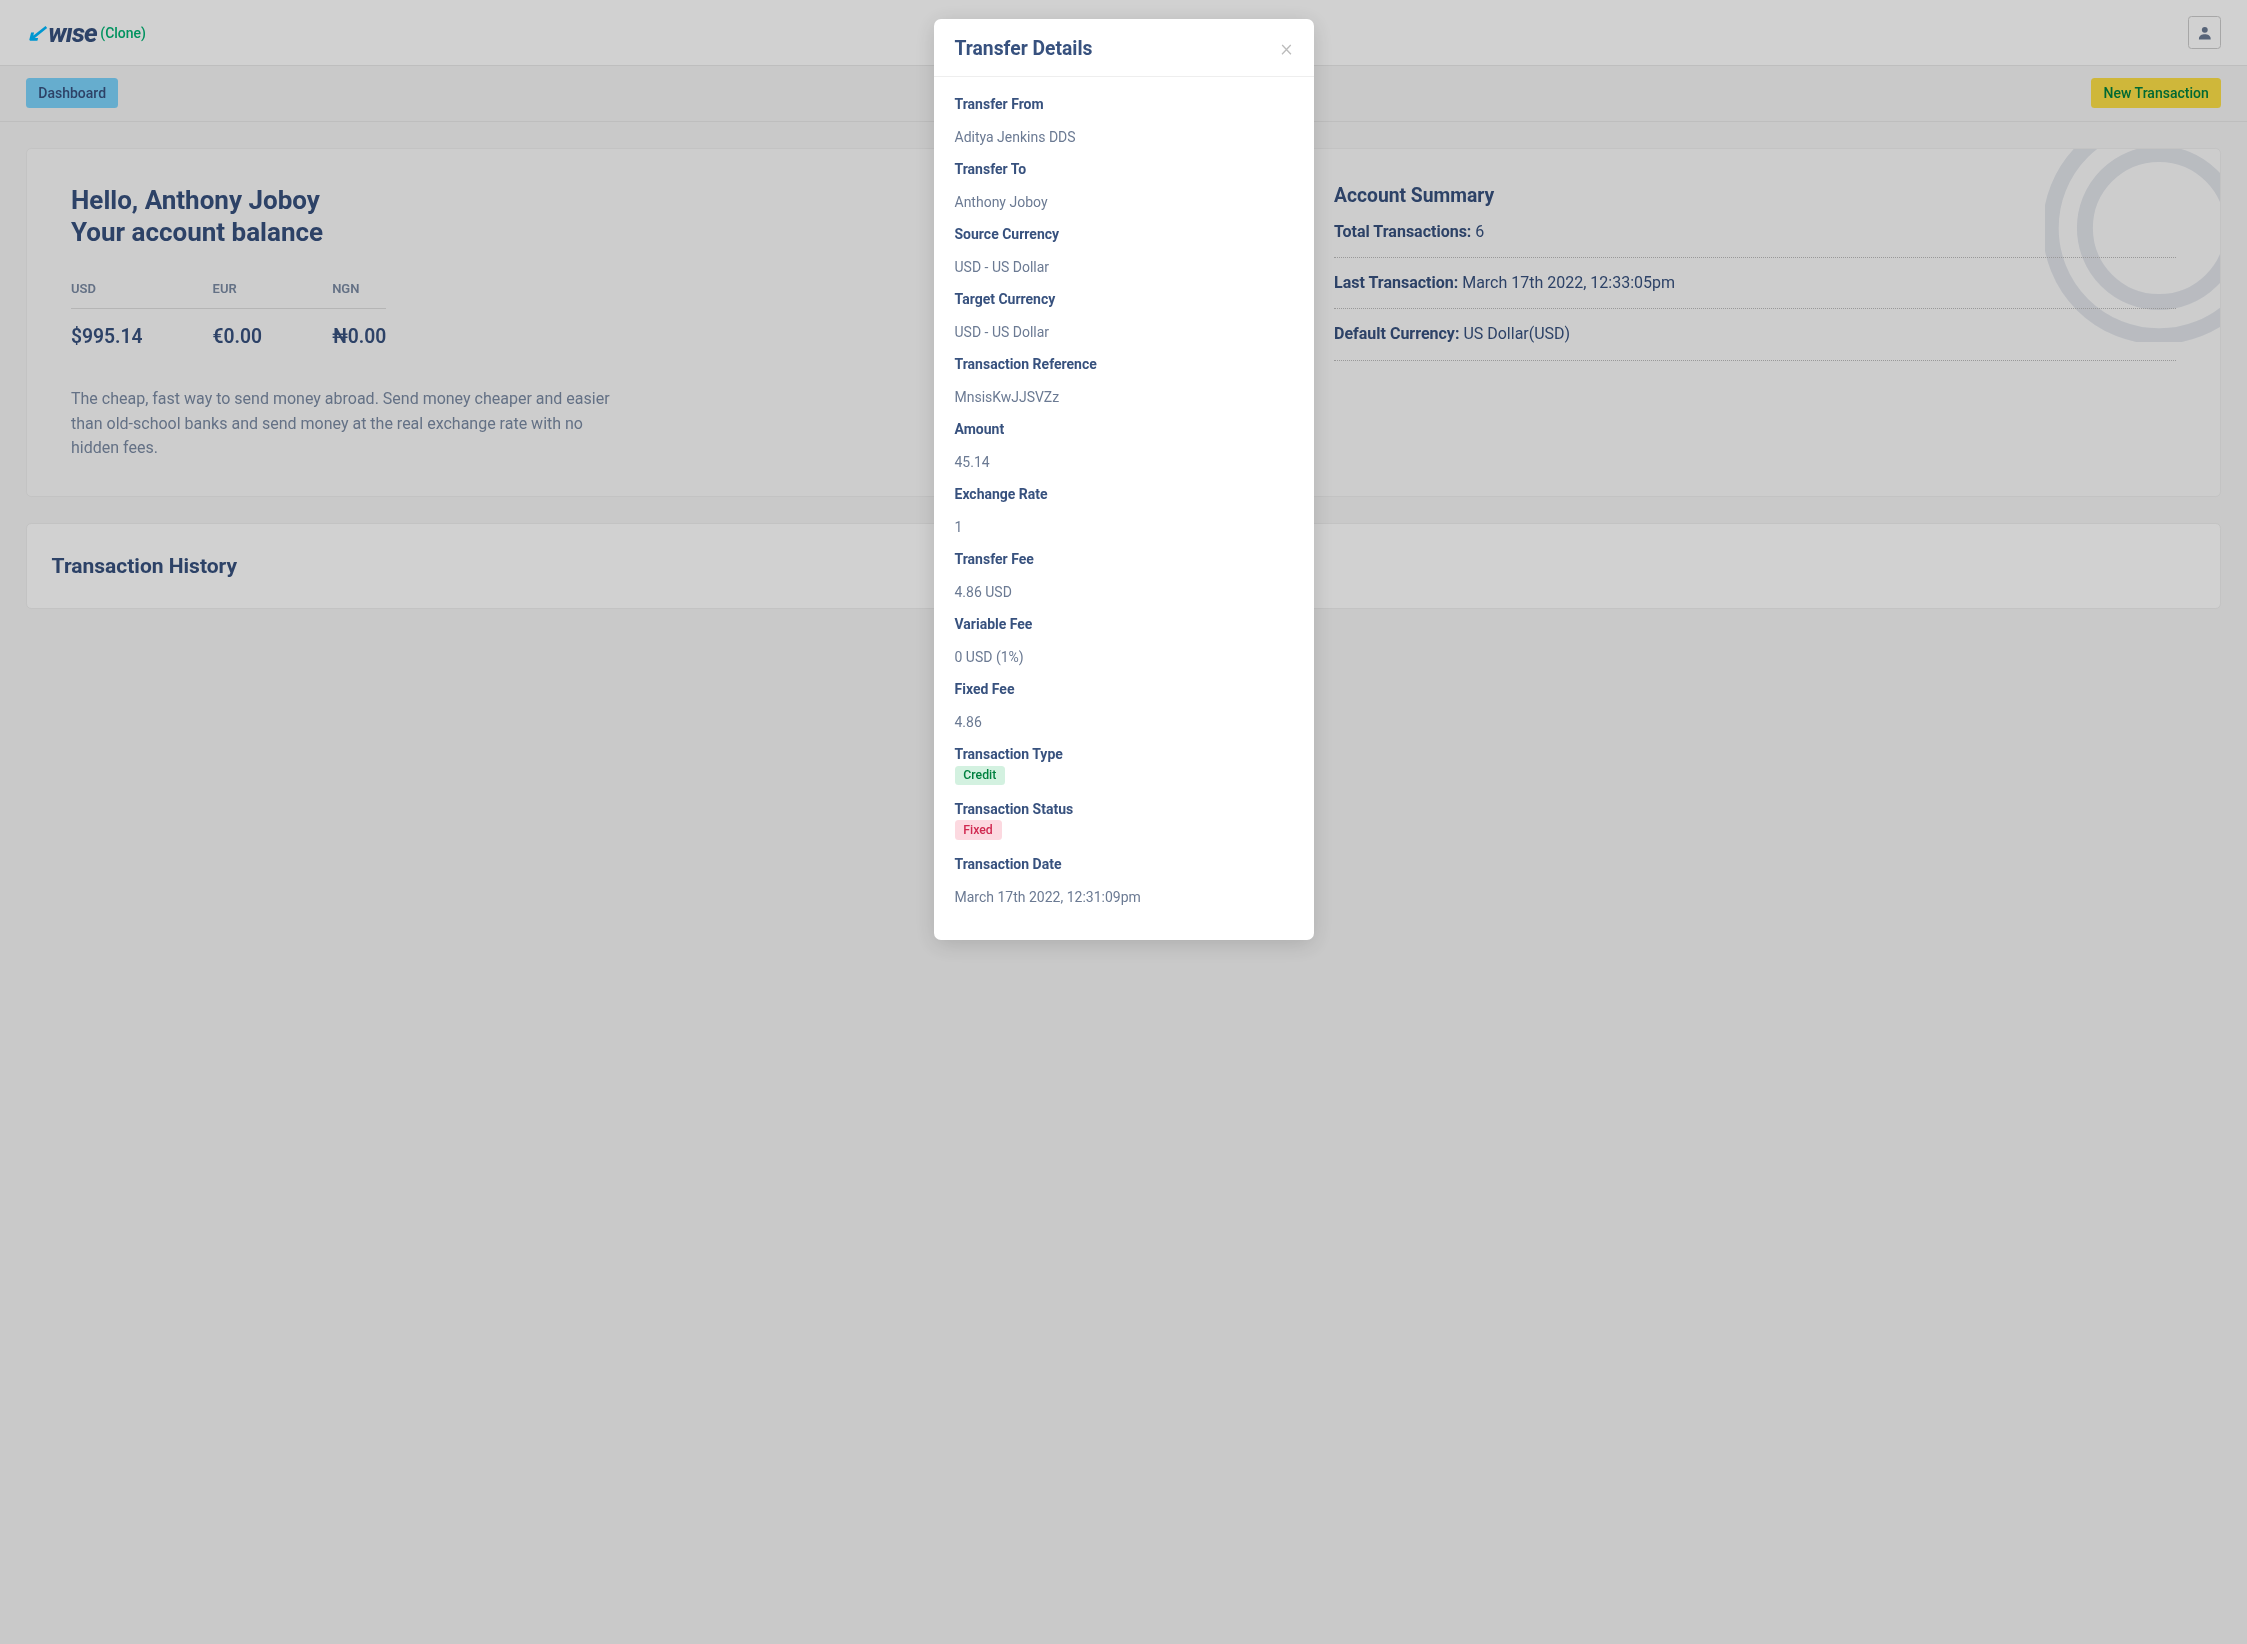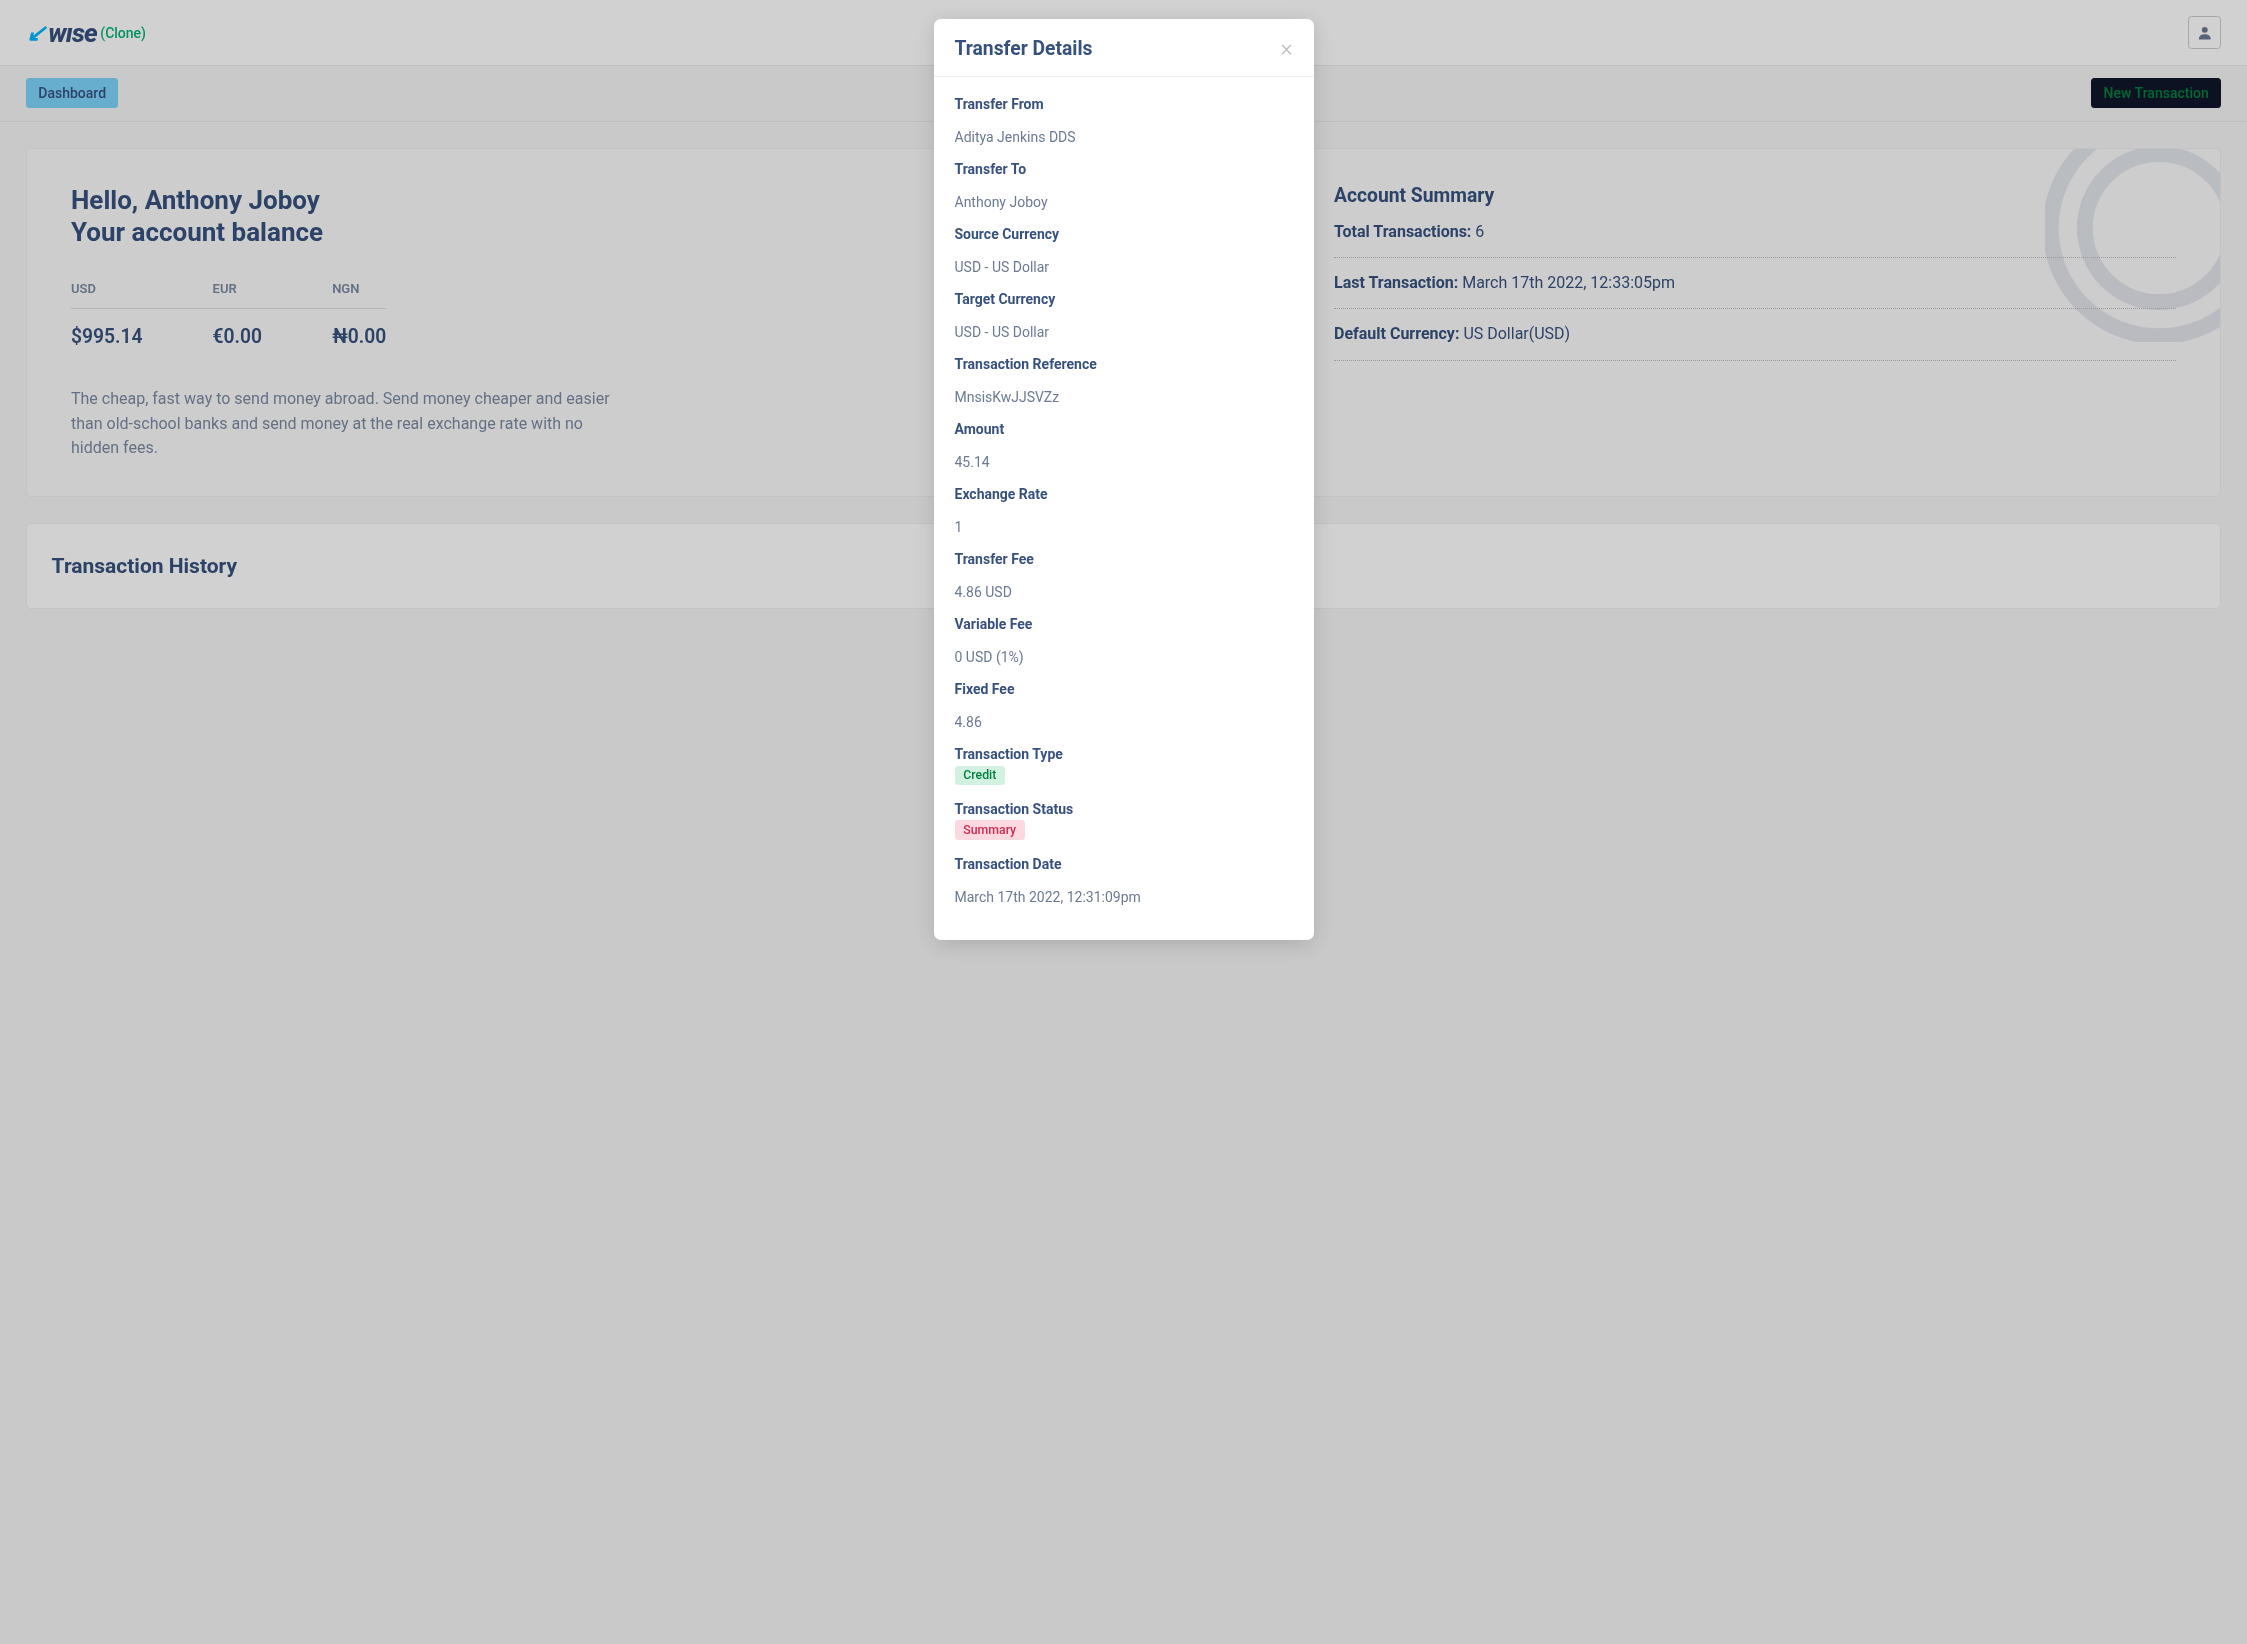--- a/index.html
+++ b/index.html
@@ -6,21 +6,21 @@
 body{font-family:-apple-system,BlinkMacSystemFont,"Segoe UI",Roboto,sans-serif;background:#f6f6f6;color:#37517e;font-size:14px}
 .overlay{position:fixed;inset:0;background:rgba(0,0,0,.18);z-index:500}
 .nav{background:#fff;padding:16px 26px;display:flex;justify-content:space-between;align-items:center;border-bottom:0.9px solid #e8e8e8}
 .logo{display:flex;align-items:center;gap:3.5px}
 .logo-text{font-size:26px;font-weight:800;color:#37517e;font-style:italic;letter-spacing:-0.9px}
 .clone{color:#00b374;font-size:14px;font-weight:500}
 .avatar{width:33px;height:33px;border:0.9px solid #ccc;border-radius:3.5px;display:flex;align-items:center;justify-content:center;cursor:pointer}
 .avatar svg{width:17.6px;height:17.6px}
 .subnav{background:#f6f6f6;padding:12.3px 26px;display:flex;justify-content:space-between;align-items:center;border-bottom:0.9px solid #e8e8e8}
 .chip{background:#7dd3fc;color:#37517e;padding:7px 12.3px;border-radius:3.5px;cursor:pointer;font-size:14px;font-weight:500}
-.chip.green{background:#0f172a;color:#00803f}
+.chip.green{background:#fde047;color:#00803f}
 .container{padding:26px}
 .card{background:#fbfbfb;border-radius:5.3px;padding:35px 44px;border:0.9px solid #eee;display:flex;position:relative;overflow:hidden}
 .rings{position:absolute;right:-53px;top:-35px;width:228px;height:228px;opacity:.12}
 .left{flex:1.5}
 .greet{font-size:26px;font-weight:700;color:#37517e;line-height:1.25}
 .balances{display:flex;gap:70px;margin-top:32px}
 .bal-label{color:#7a8aa3;font-weight:600;font-size:13px;padding-bottom:7px}
 .bal-row td{padding-top:16px;color:#37517e;font-size:19.3px;font-weight:600}
 .sep{border-top:0.9px solid #ddd;margin-top:5.3px}
 .desc{margin-top:39px;color:#7a8aa3;font-size:16px;line-height:1.55;max-width:562px}
@@ -158,21 +158,21 @@
     <div class="field">
         <div class="k">Fixed Fee</div>
         <div class="v">4.86</div>
       </div>
     <div class="field">
         <div class="k">Transaction Type</div>
         <div style="margin-top:3.5px"><span class="badge credit">Credit</span></div>
       </div>
     <div class="field">
         <div class="k">Transaction Status</div>
-        <div style="margin-top:3.5px"><span class="badge failed">Summary</span></div>
+        <div style="margin-top:3.5px"><span class="badge failed">Fixed</span></div>
       </div>
     <div class="field">
         <div class="k">Transaction Date</div>
         <div class="v">March 17th 2022, 12:31:09pm</div>
       </div>
   </div>
 </div>
 
 
 </body></html>

